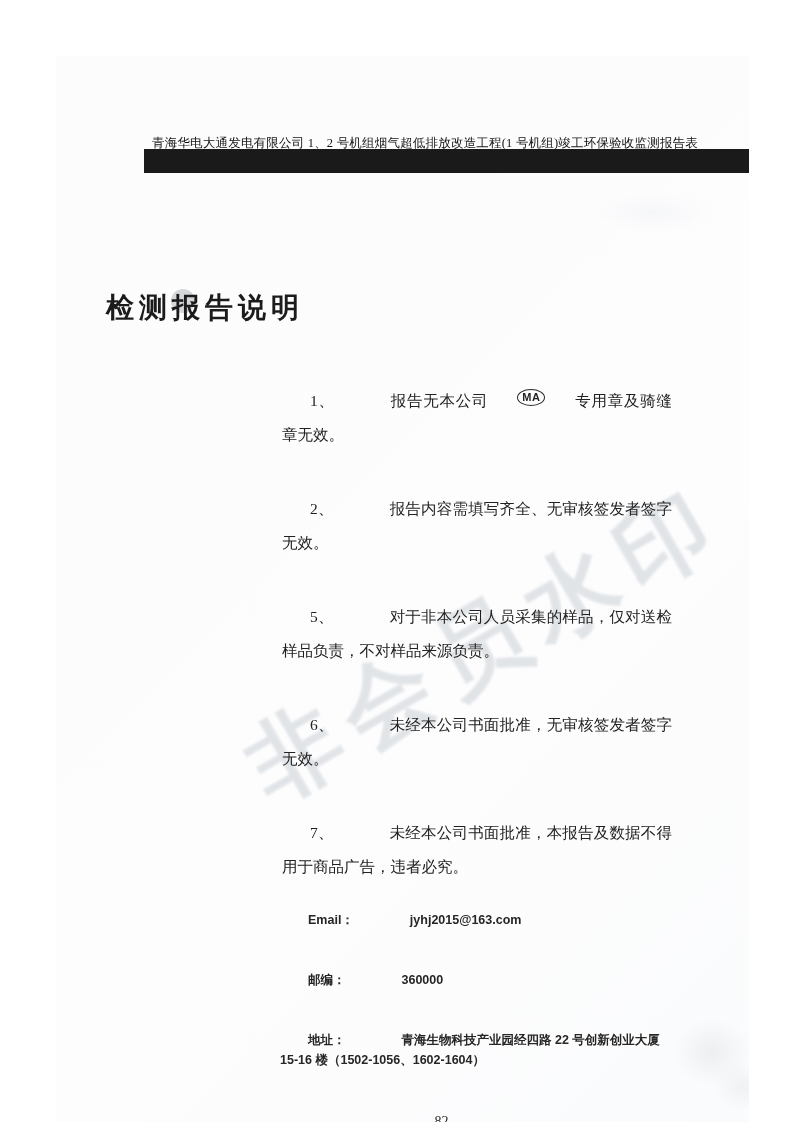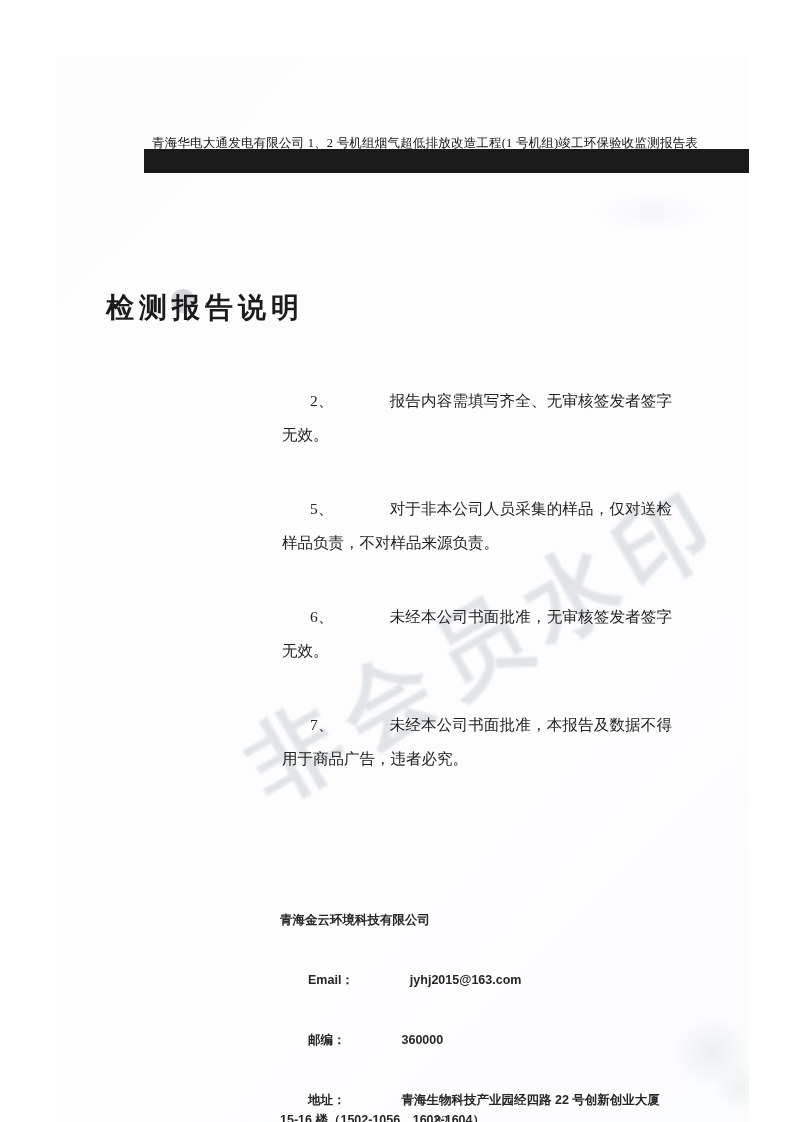--- a/index.html
+++ b/index.html
@@ -106,28 +106,28 @@
   <div class="smudge sm3"></div>
 
   <div class="header-text">青海华电大通发电有限公司 1、2 号机组烟气超低排放改造工程(1 号机组)竣工环保验收监测报告表</div>
   <div class="header-rule"></div>
 
   <div class="watermark">非会员水印</div>
 
   <h1 class="doc-title">检测报告说明</h1>
 
   <ol class="notes">
+    <li><span>1、</span><span>报告无本公司</span><span class="cma">MA</span><span>专用章及骑缝章无效。</span></li>
     <li><span>2、</span><span>报告内容需填写齐全、无审核签发者签字无效。</span></li>
     <li><span>5、</span><span>对于非本公司人员采集的样品，仅对送检样品负责，不对样品来源负责。</span></li>
     <li><span>6、</span><span>未经本公司书面批准，无审核签发者签字无效。</span></li>
     <li><span>7、</span><span>未经本公司书面批准，本报告及数据不得用于商品广告，违者必究。</span></li>
   </ol>
 
   <div class="contact">
-    <div class="company">青海金云环境科技有限公司</div>
     <div><span>Email：</span><span>jyhj2015@163.com</span></div>
     <div><span>邮编：</span><span>360000</span></div>
     <div><span>地址：</span><span>青海生物科技产业园经四路 22 号创新创业大厦 15-16 楼（1502-1056、1602-1604）</span></div>
   </div>
 
   <div class="page-number">82</div>
 
   <div class="redmark rm1"></div>
   <div class="redmark rm2"></div>
   <div class="redmark rm3"></div>

